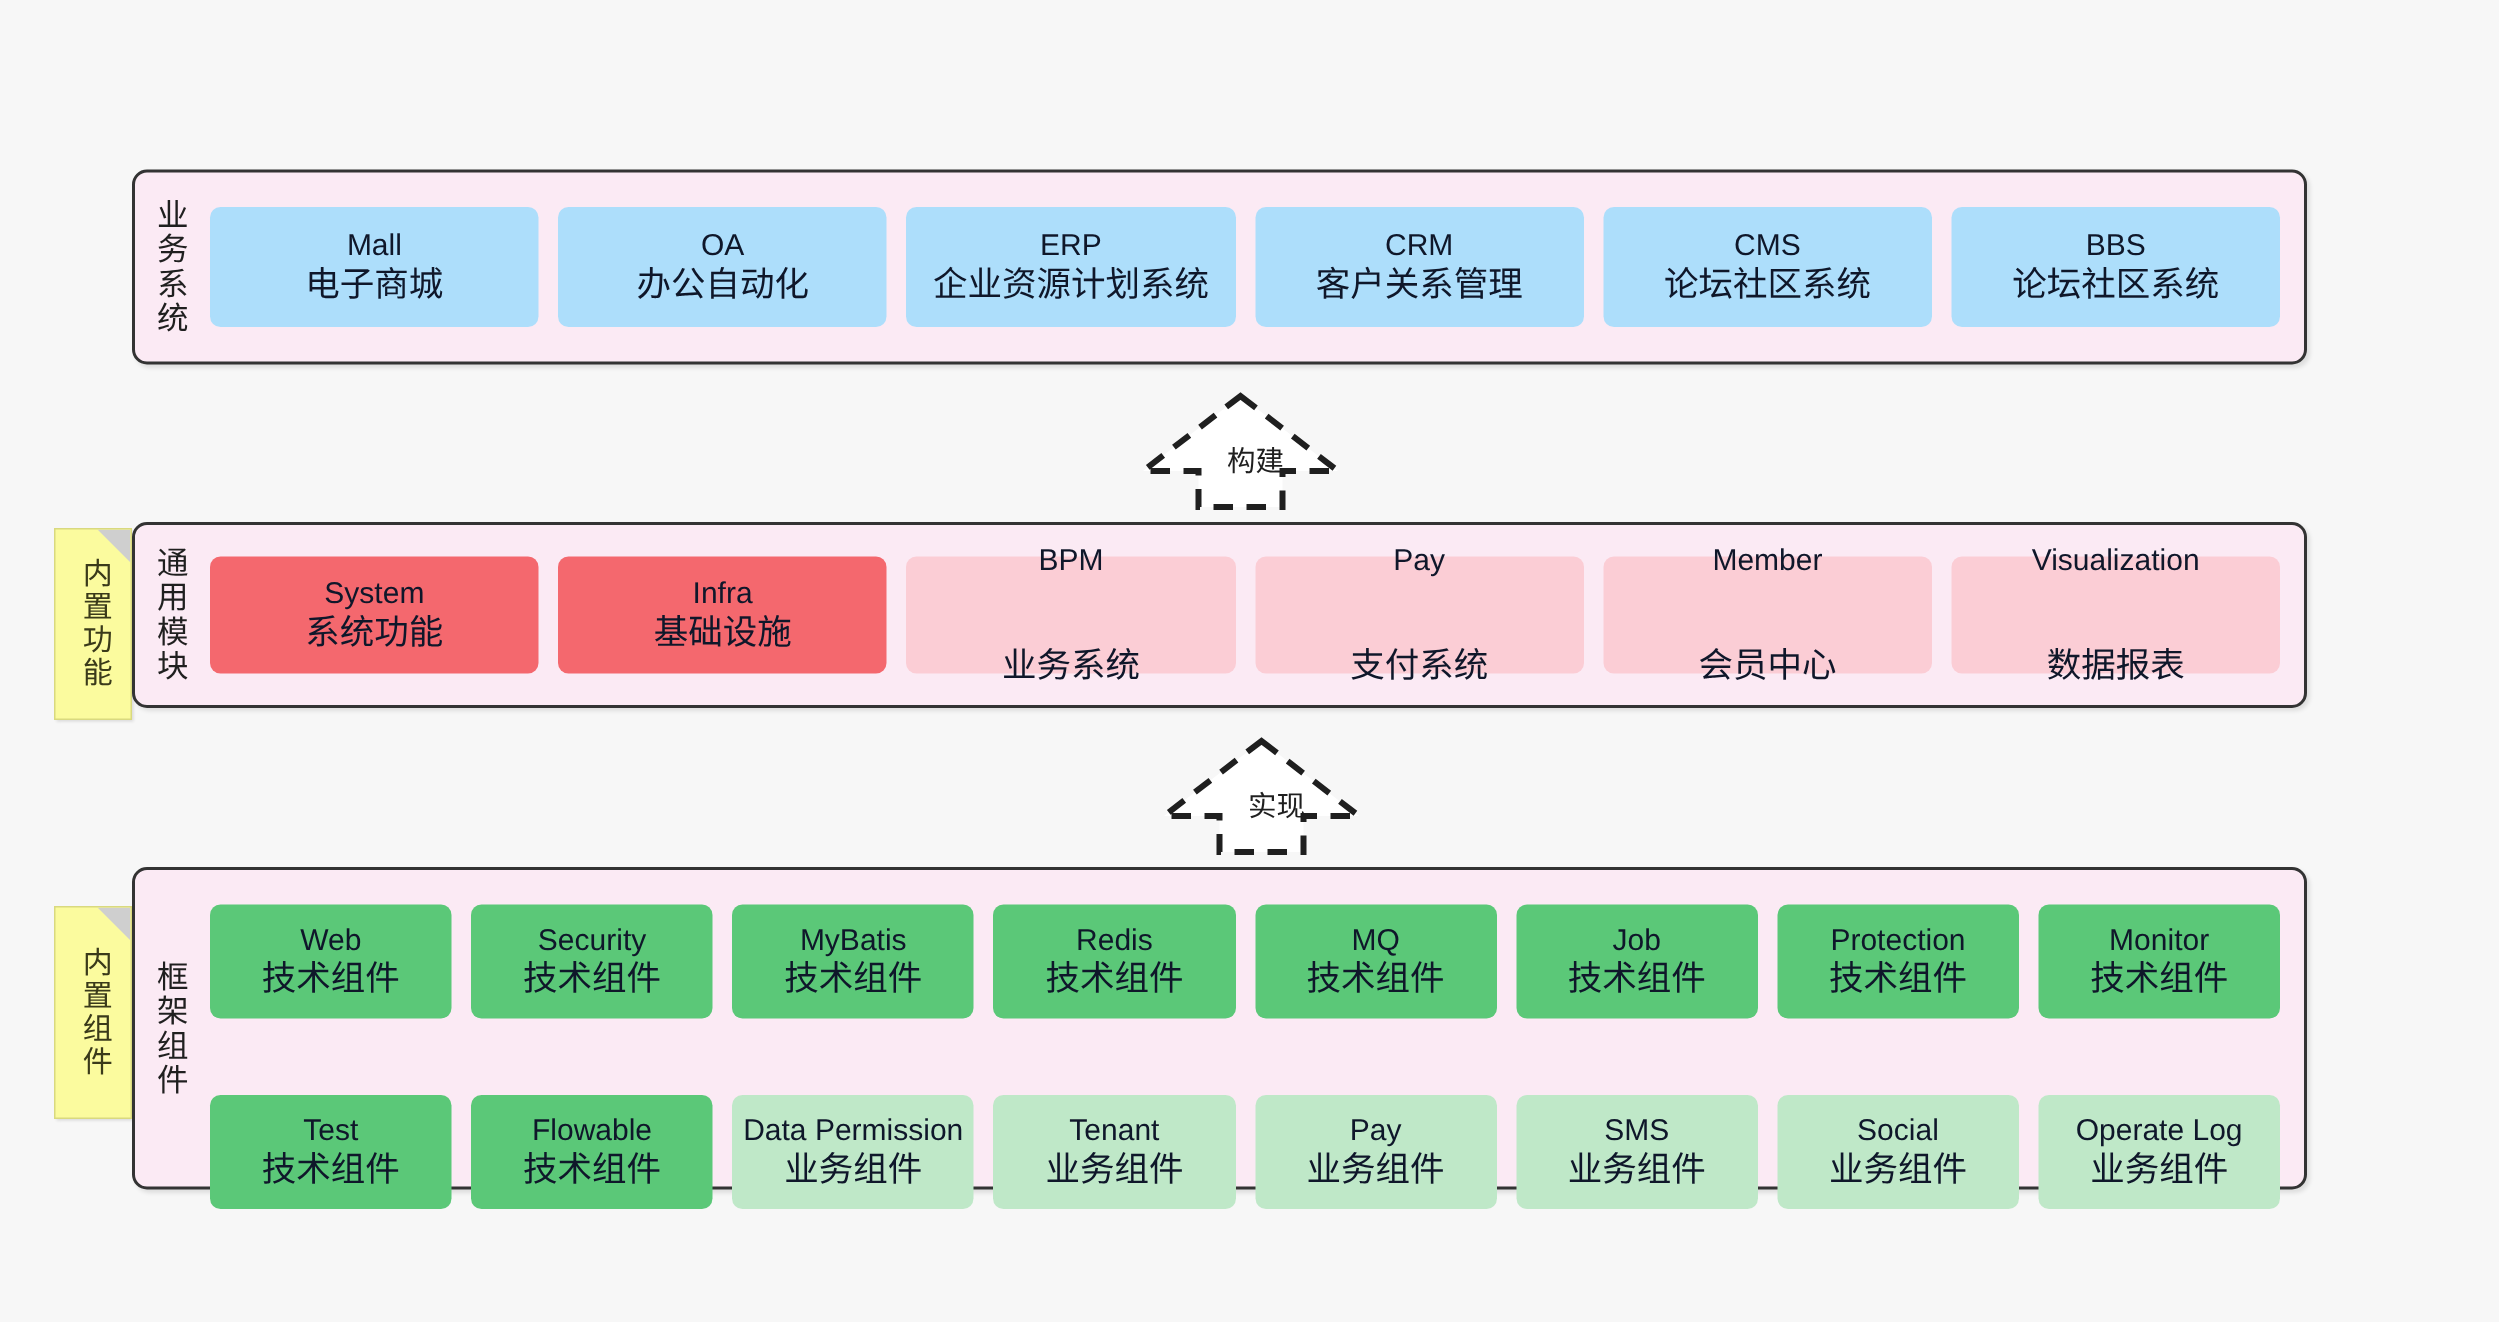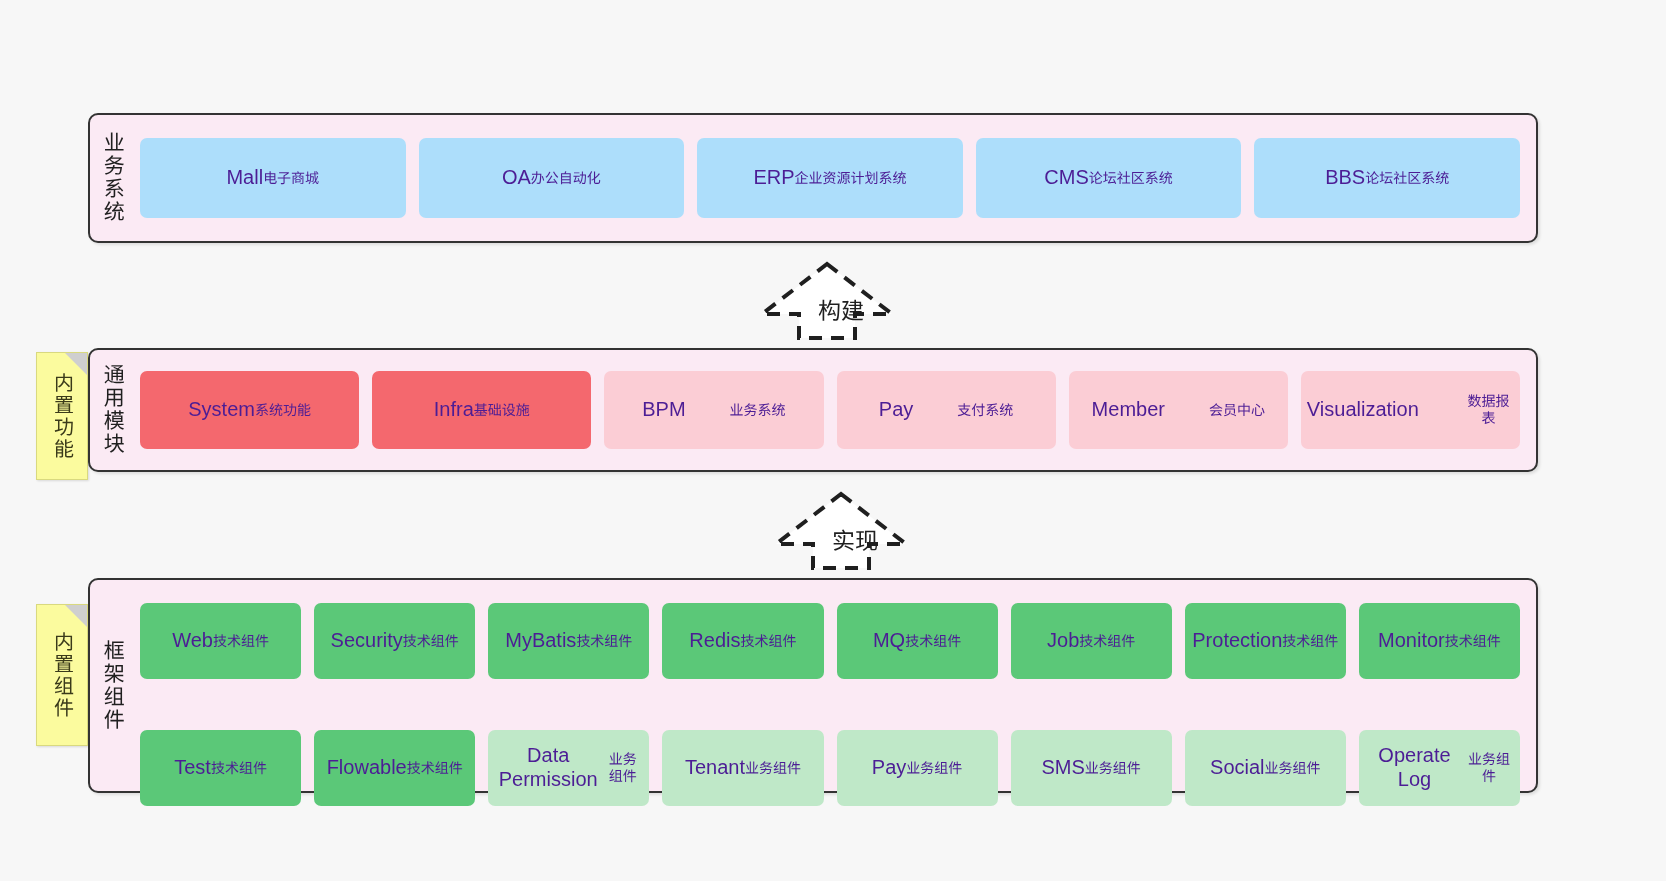--- a/index.html
+++ b/index.html
@@ -68,31 +68,31 @@
     width: 100%;
   }
 
   
   .card {
     box-sizing: border-box;
     flex: 1 1 0;
     min-width: 0;
     border-radius: 7px;
     display: flex;
-    flex-direction: row;
+    flex-direction: column;
     align-items: center;
     justify-content: center;
     text-align: center;
-    color: #4c1d95;
+    color: #0f172a;
     line-height: 1.18;
     padding: 4px 6px;
     user-select: none;
   }
   .card .t1 { font-size: 20px; }
-  .card .t2 { font-size: 14px; }
+  .card .t2 { font-size: 23px; }
 
   .h-biz   { height: 80px; }
   .h-mod   { height: 78px; }
   .h-comp  { height: 76px; margin-top: 38px; }
 
   .c-blue        { background: #addefb; }
   .c-red-solid   { background: #f4686e; }
   .c-red-light   { background: #fbcdd5; gap: 44px; }
   .c-green-solid { background: #5bc878; }
   .c-green-light { background: #bfe8c8; }
@@ -128,21 +128,21 @@
   }
 
   
   .arrow {
     position: absolute;
     pointer-events: none;
   }
   .arrow svg { display: block; overflow: visible; }
   .arrow-label {
     position: absolute;
-    font-size: 23px;
+    font-size: 19px;
     color: #1f1f1f;
     white-space: nowrap;
     user-select: none;
   }
 </style>
 </head>
 <body>
 
 <div class="canvas">
 
@@ -159,20 +159,24 @@
         <div class="card h-biz c-blue">
           <span class="t1">OA</span>
           <span class="t2">办公自动化</span>
         </div>
 
         <div class="card h-biz c-blue">
           <span class="t1">ERP</span>
           <span class="t2">企业资源计划系统</span>
         </div>
 
+        <div class="card h-biz c-blue">
+          <span class="t1">CRM</span>
+          <span class="t2">客户关系管理</span>
+        </div>
 
         <div class="card h-biz c-blue">
           <span class="t1">CMS</span>
           <span class="t2">论坛社区系统</span>
         </div>
 
         <div class="card h-biz c-blue">
           <span class="t1">BBS</span>
           <span class="t2">论坛社区系统</span>
         </div>

